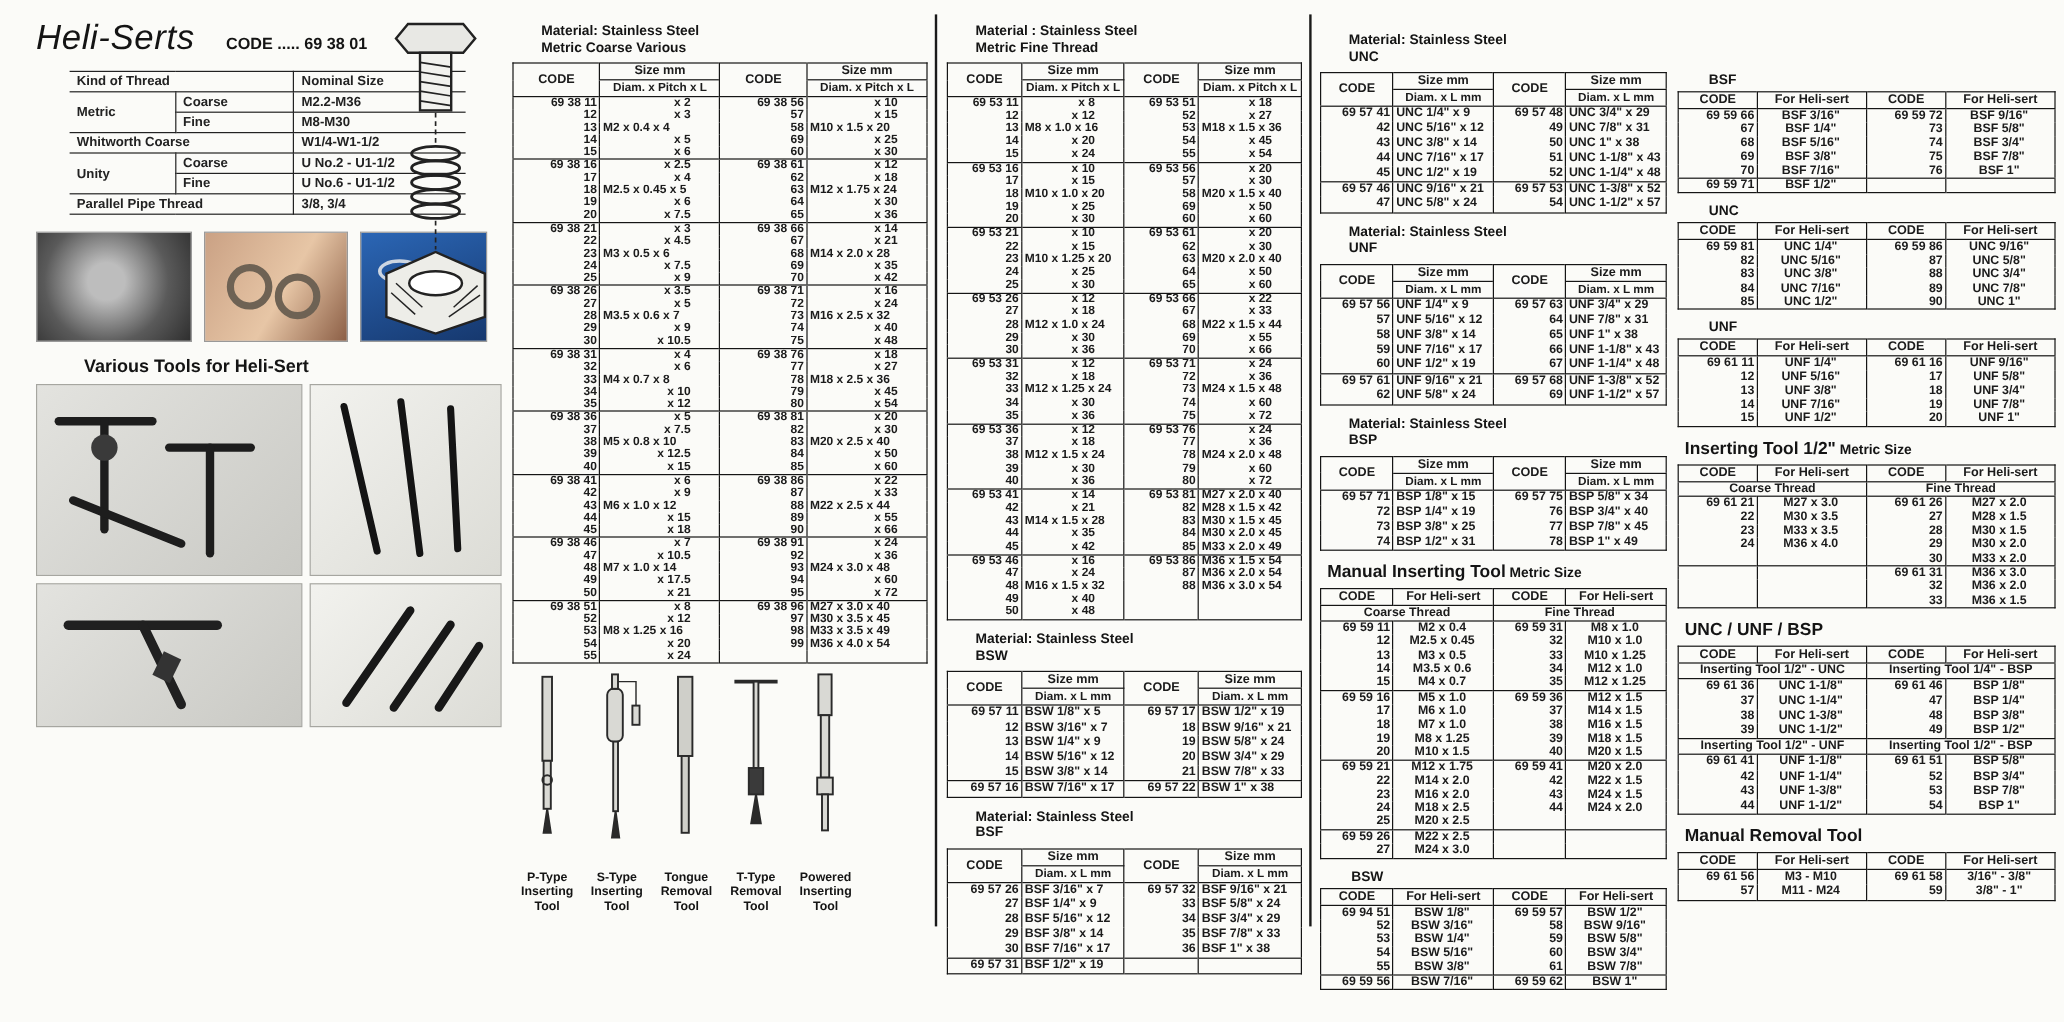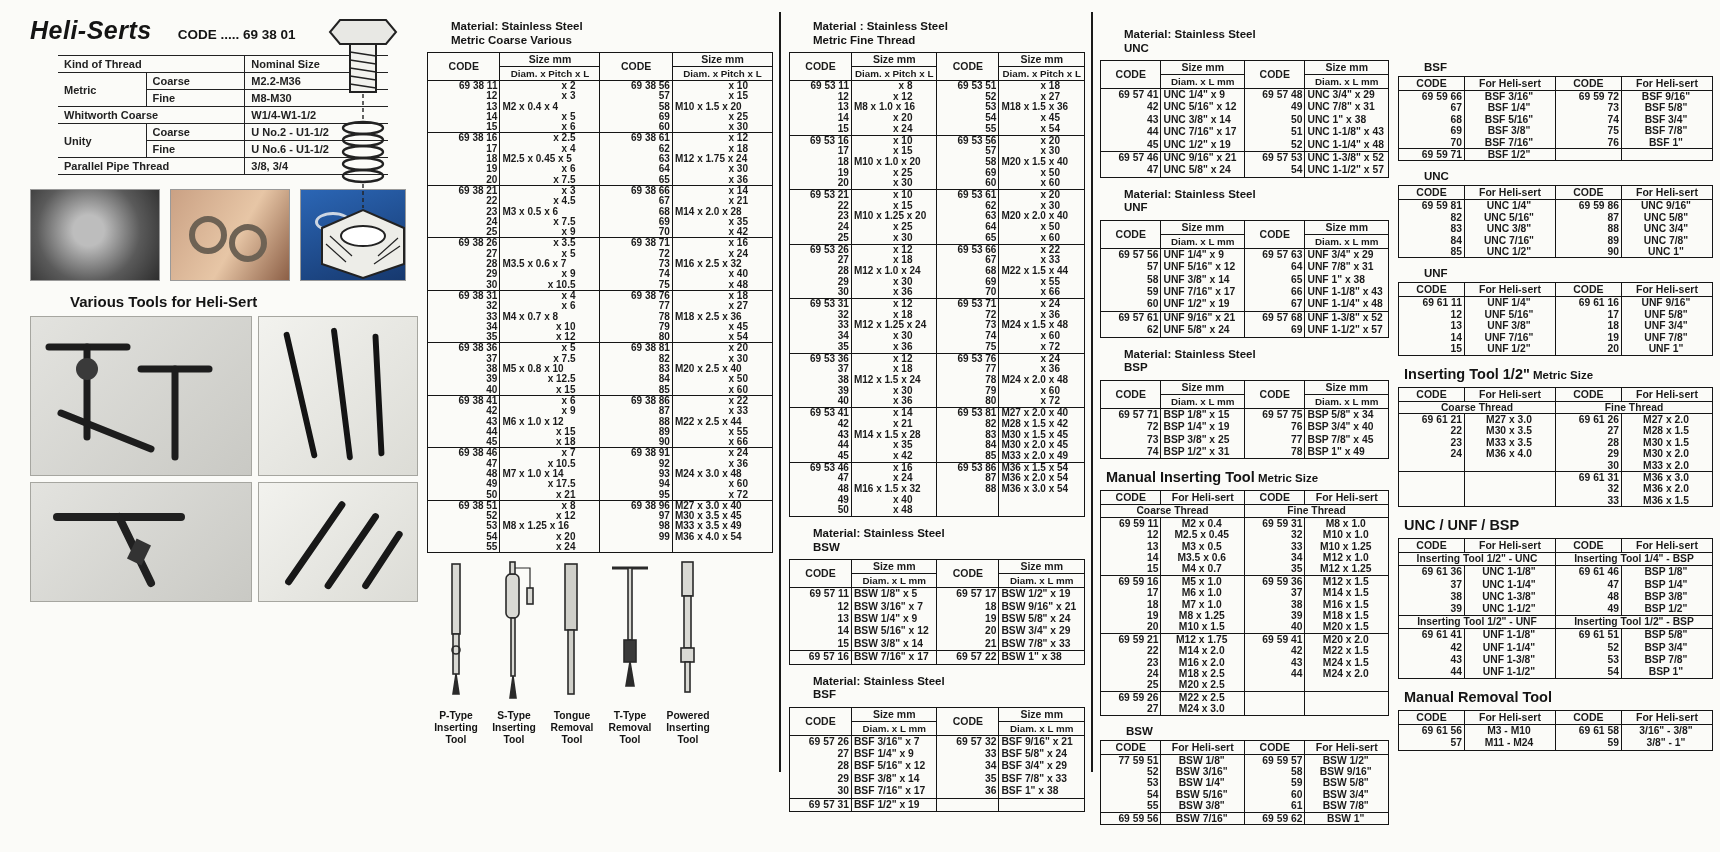--- a/index.html
+++ b/index.html
@@ -2,21 +2,21 @@
 <html><head>
 <meta charset="utf-8">
 <style>
   html,body{margin:0;padding:0;}
   body{width:1720px;height:852px;position:relative;background:#fbfbf8;color:#141414;
        font-family:"Liberation Sans",sans-serif;overflow:hidden;}
   .vdiv{position:absolute;top:12px;height:760px;width:2px;background:#1a1a1a;}
   
   #col-left{position:absolute;left:30px;top:16px;width:392px;}
   .titlerow{display:flex;align-items:baseline;gap:26px;}
-  .title{font-size:25px;font-weight:bold;font-style:italic;letter-spacing:.5px;}
+  .title{font-size:29px;font-weight:normal;font-style:italic;letter-spacing:.5px;}
   .codelabel{font-size:13.5px;font-weight:bold;}
   #thread-table{border-collapse:collapse;margin:10px 0 0 28px;width:330px;}
   #thread-table th,#thread-table td{border:1.2px solid #222;font-size:11px;padding:2px 6px;
       text-align:left;font-weight:bold;color:#222;}
   #thread-table th{font-weight:bold;}
   #thread-table .noL{border-left:none;} #thread-table .noR{border-right:none;}
   .photorow{display:flex;gap:10px;margin-top:14px;}
   .photo{border:1px solid #999;}
   .ph1{width:128px;height:90px;background:radial-gradient(circle at 45% 45%,#bdbdbd 0 18%,#5a5a5a 60%,#2e2e2e);}
   .ph2{width:118px;height:90px;background:linear-gradient(120deg,#caa184,#e7c6a6 55%,#8c5f46);position:relative;}
@@ -56,21 +56,21 @@
   .sp0,.sp1{text-align:center;font-size:10.5px;line-height:15px;}
   .d1 td{font-size:10px;line-height:10.3px;}
   .d2 td{font-size:10px;line-height:10.7px;}
   .d3 td{font-size:10.3px;line-height:12.4px;}
   .d4 td{font-size:10.3px;line-height:11.4px;}
   .d5 td{font-size:10.3px;line-height:12.2px;}
   
   #tool-strip{position:absolute;left:430px;top:560px;width:288px;display:flex;gap:6px;}
   .toolfig{width:52px;display:flex;flex-direction:column;align-items:center;}
   .toolfig svg{height:150px;}
-  .toollabel{font-size:10.3px;font-weight:bold;text-align:center;line-height:12px;margin-top:0;white-space:pre-line;}
+  .toollabel{font-size:10.3px;font-weight:bold;text-align:center;line-height:12px;margin-top:16px;white-space:pre-line;}
 </style>
 </head>
 <body>
 
 <div class="vdiv" style="left:779px;"></div>
 <div class="vdiv" style="left:1091px;"></div>
 
 <div id="col-left">
   <div class="titlerow">
     <span class="title">Heli-Serts</span>
@@ -1260,21 +1260,21 @@
       <thead>
         <tr>
           <th class="c0">CODE</th>
           <th class="c1">For Heli-sert</th>
           <th class="c2">CODE</th>
           <th class="c3">For Heli-sert</th>
         </tr>
       </thead>
       <tbody class="band">
         <tr>
-          <td class="c0 cc">77 59 51</td>
+          <td class="c0 cc">69 94 51</td>
           <td class="c1 sc ctr">BSW 1/8"</td>
           <td class="c2 cc">69 59 57</td>
           <td class="c3 sc ctr">BSW 1/2"</td>
         </tr>
         <tr>
           <td class="c0 cc">52</td>
           <td class="c1 sc ctr">BSW 3/16"</td>
           <td class="c2 cc">58</td>
           <td class="c3 sc ctr">BSW 9/16"</td>
         </tr>

